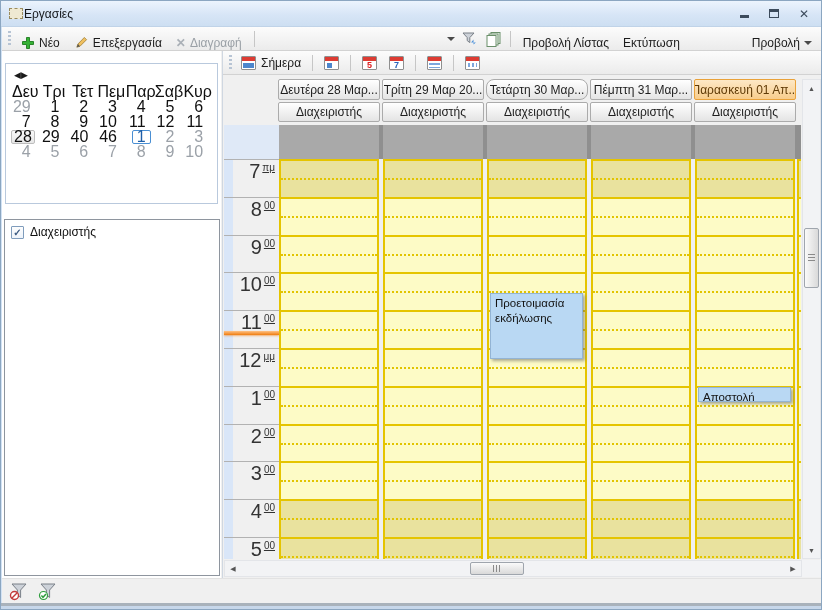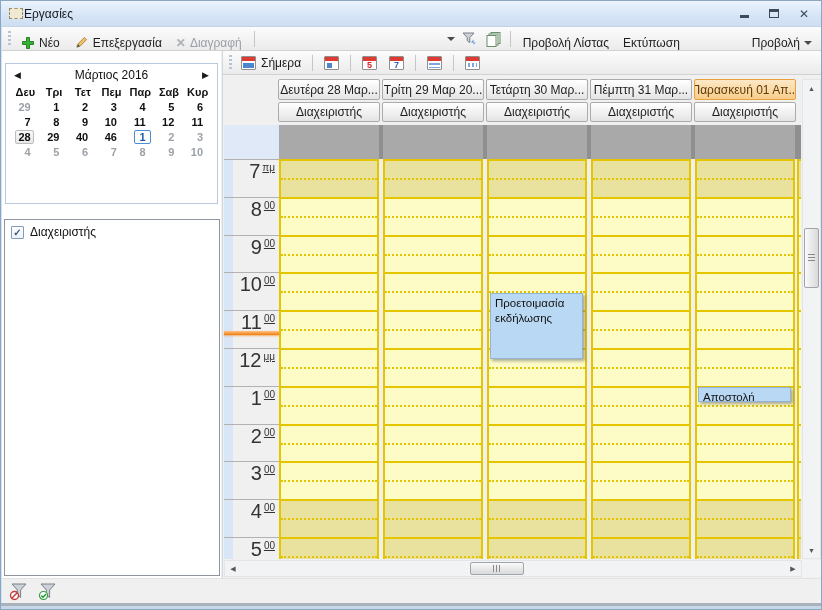--- a/index.html
+++ b/index.html
@@ -30,21 +30,21 @@
   .dd-arrow{width:0;height:0;border:4px solid transparent;border-top:4px solid #4a4a4a;margin-top:4px;}
   .xico{color:#aab0b7;font-weight:bold;font-size:12px;}
   .viewgap{width:52px;}
   
   .sidebar{position:absolute;left:1px;top:50px;width:219px;height:527px;background:#ffffff;}
   .minical{position:absolute;left:3px;top:12px;width:213px;height:141px;border:1px solid #b9c9dd;background:#fff;}
   .mc-head{display:flex;align-items:center;height:20px;padding:2px 8px 0 8px;}
   .mc-arrow{font-size:9px;color:#1a1a1a;}
   .mc-title{flex:1;text-align:center;font-size:12px;color:#101010;}
   .mc-row{display:flex;height:15px;align-items:center;padding:0 5px;}
-  .mc-cell{width:29px;text-align:right;padding-right:9px;font-size:11px;color:#101010;font-weight:bold;}
+  .mc-cell{width:29px;text-align:right;padding-right:9px;font-size:16px;color:#101010;}
   .mc-wdc{text-align:center;padding-right:0;}
   .mc-cell.muted{color:#9ba1a8;}
   .dnum{display:inline-block;line-height:12px;}
   .frame-gray{background:linear-gradient(#f9f9f9,#e7e7e7);border:1px solid #bdbdbd;border-radius:2px;
     padding:0 2px;margin:-1px -3px -1px 0;}
   .frame-blue{border:1px solid #4a8fd3;border-radius:2px;color:#1f5fa8;padding:0 4px;margin:-1px -5px -1px 0;}
   .reslist{position:absolute;left:2px;top:168px;width:216px;height:357px;border:1px solid #8e959e;
     background:#fff;padding:4px;}
   .resitem{display:flex;align-items:center;gap:6px;font-size:12px;padding:1px 2px;color:#101010;}
   .cbx{width:13px;height:13px;border:1px solid #7f9cbc;background:linear-gradient(#fdfdfd,#edf3fa);
@@ -181,21 +181,20 @@
     <button class="tbtn">
       <span>Προβολή</span>
       <span class="dd-arrow"></span>
     </button>
   </div>
 
   <div class="sidebar">
     <div class="minical">
       <div class="mc-head">
         <span class="mc-arrow">◀</span>
-        <span class="mc-title">Μάρτιος 2016</span>
         <span class="mc-arrow">▶</span>
       </div>
       <div>
           <div class="mc-row">
             <span class="mc-cell mc-wdc">Δευ</span>
             <span class="mc-cell mc-wdc">Τρι</span>
             <span class="mc-cell mc-wdc">Τετ</span>
             <span class="mc-cell mc-wdc">Πεμ</span>
             <span class="mc-cell mc-wdc">Παρ</span>
             <span class="mc-cell mc-wdc">Σαβ</span>
@@ -398,21 +397,21 @@
           <div class="hrow work" style="top: 302.4px; height: 37.8px;">
             <div class="hhalf"></div>
           </div>
           <div class="hrow nonwork" style="top: 340.2px; height: 37.8px;">
             <div class="hhalf"></div>
           </div>
           <div class="hrow nonwork" style="top: 378px; height: 37.8px;">
             <div class="hhalf"></div>
           </div>
         </div>
-        <div class="dayhdr" style="left: 263px;">Τετάρτη 30 Μαρ...</div>
+        <div class="dayhdr" style="left: 263px; border-radius: 8px;">Τετάρτη 30 Μαρ...</div>
         <div class="reshdr" style="left: 263px;">Διαχειριστής</div>
         <div class="allday" style="left: 264px;"></div>
         <div class="col" style="left: 264px;">
           <div class="hrow nonwork" style="top: 0px; height: 37.8px;">
             <div class="hhalf"></div>
           </div>
           <div class="hrow work" style="top: 37.8px; height: 37.8px;">
             <div class="hhalf"></div>
           </div>
           <div class="hrow work" style="top: 75.6px; height: 37.8px;">

